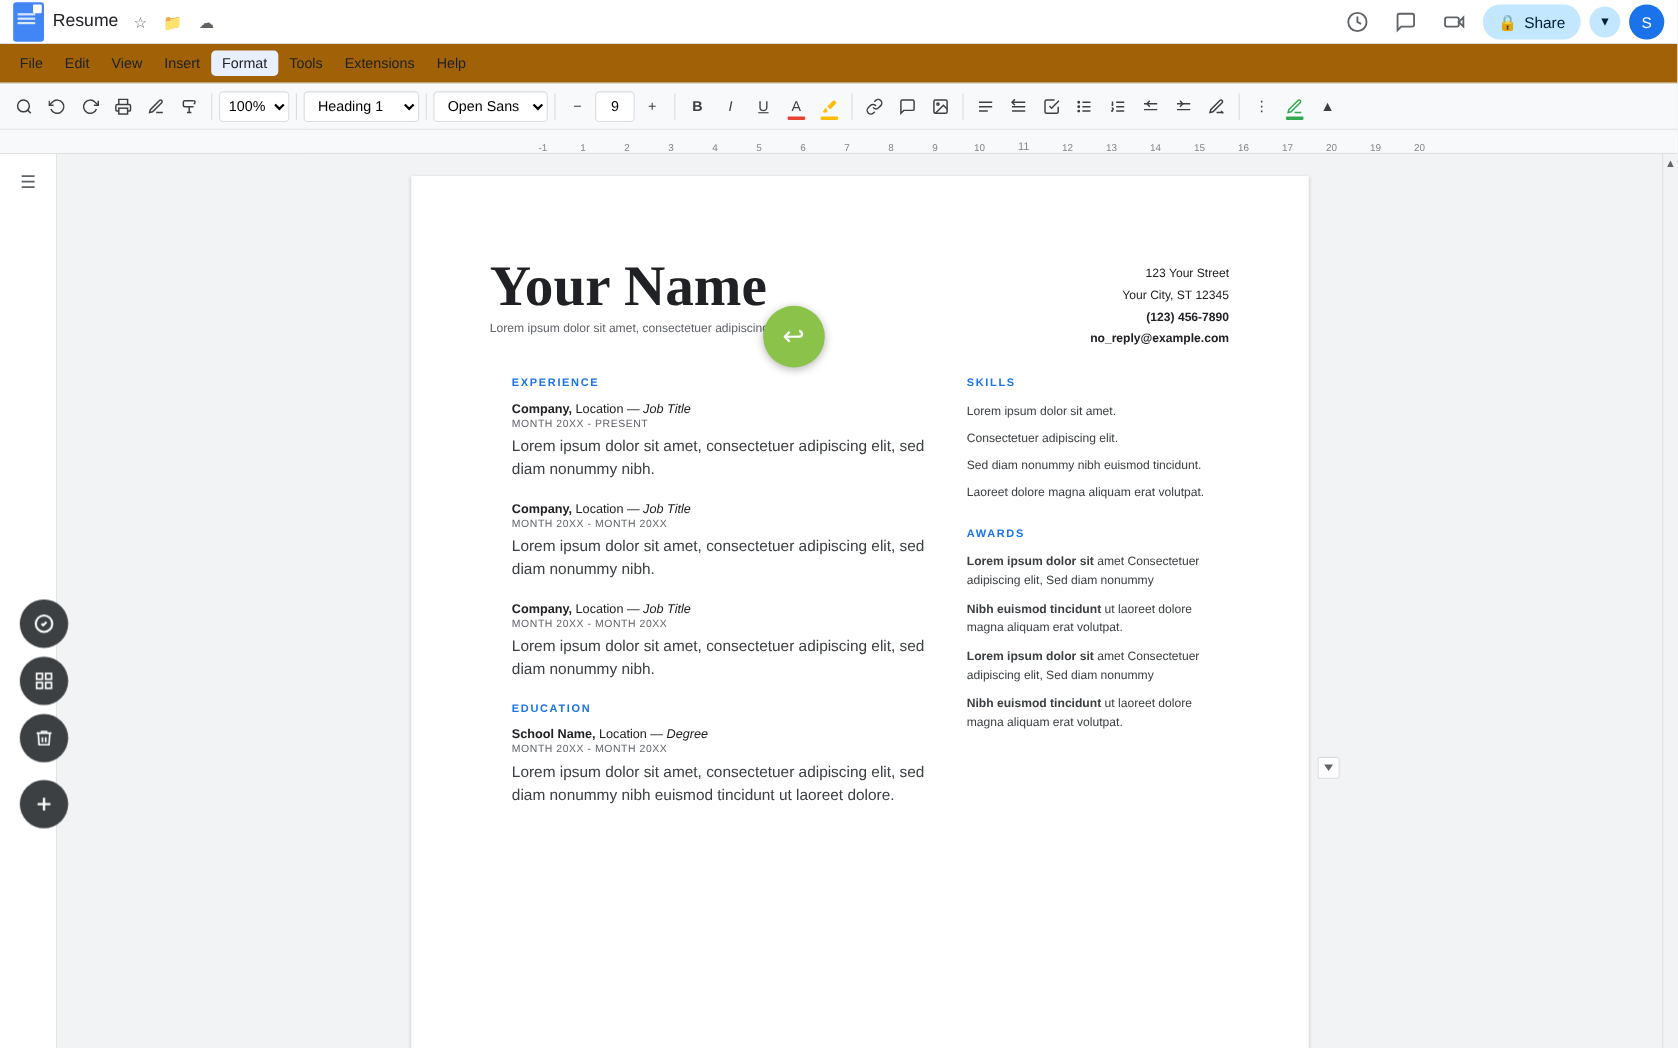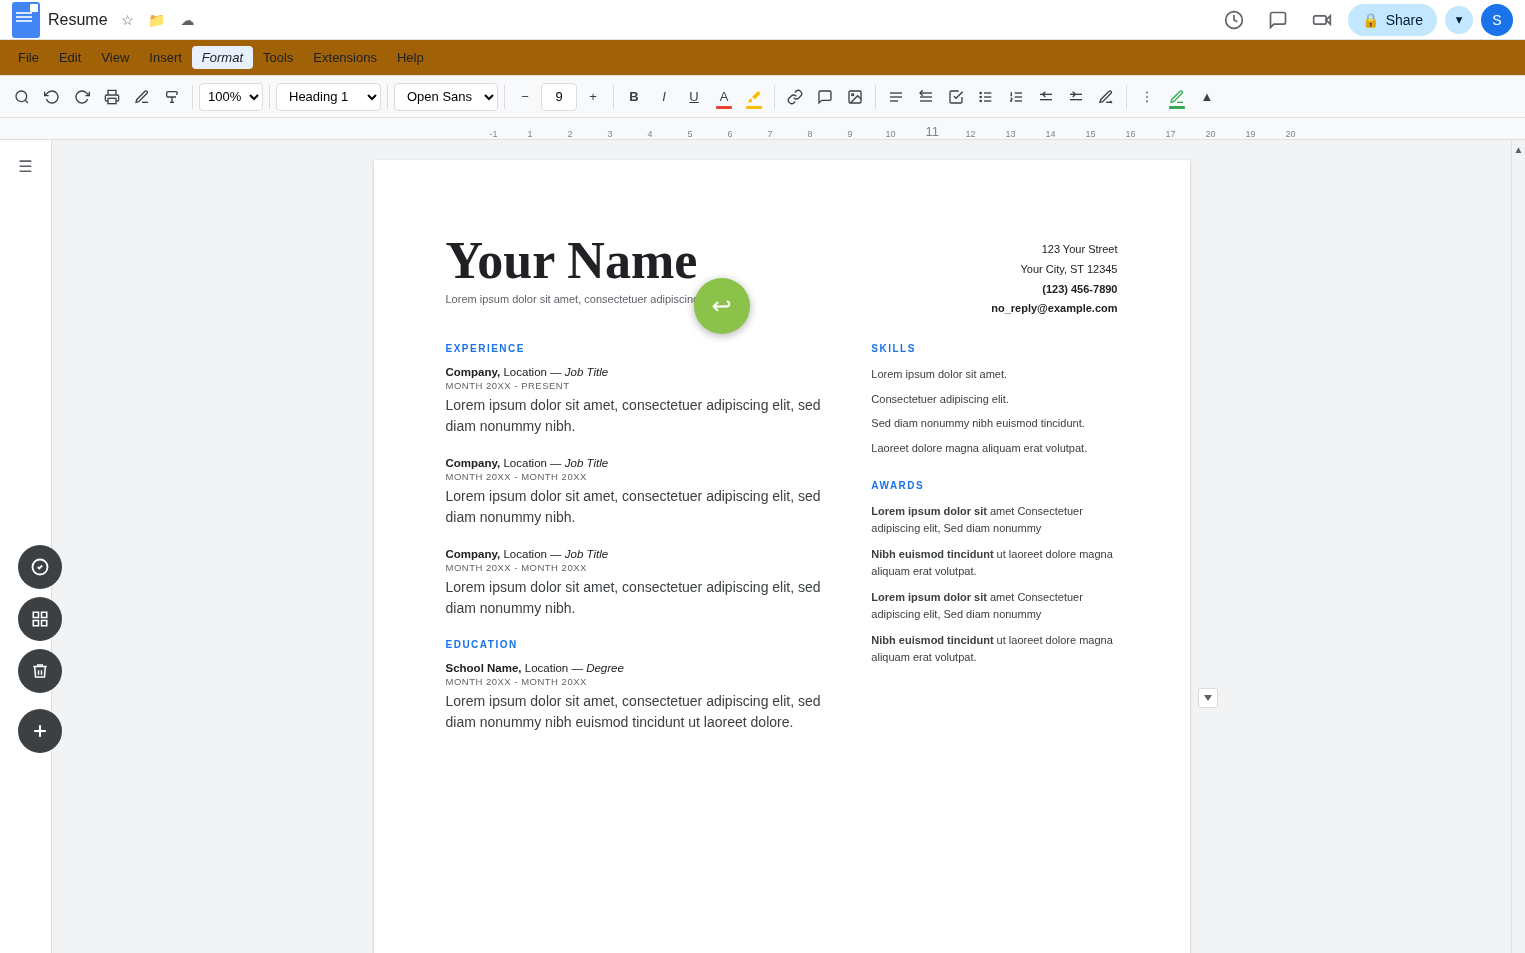--- a/index.html
+++ b/index.html
@@ -22,21 +22,21 @@
     .share-btn { display: flex; align-items: center; gap: 6px; background: #c2e7ff; color: #001d35; border: none; border-radius: 20px; padding: 8px 14px; font-size: 14px; font-weight: 500; cursor: pointer; }
     .share-dropdown { background: #c2e7ff; border: none; border-radius: 50%; width: 28px; height: 28px; cursor: pointer; display: flex; align-items: center; justify-content: center; color: #001d35; }
     .avatar { width: 32px; height: 32px; border-radius: 50%; background: #1a73e8; color: #fff; display: flex; align-items: center; justify-content: center; font-size: 14px; font-weight: 500; }
 
     
     .menu-bar {
       display: flex; align-items: center; height: 36px; background: #a16207; padding: 0 8px;
       border-bottom: 1px solid #e0e0e0;
     }
     .menu-item { padding: 4px 10px; border-radius: 4px; cursor: pointer; font-size: 13px; color: #202124; }
-    .menu-item.active { background: #e8f0fe; font-style: italic; }
+    .menu-item.active { background: #e8f0fe; }
 
     
     .toolbar {
       display: flex; align-items: center; height: 42px; background: #f8f9fa; padding: 0 8px;
       border-bottom: 1px solid #e0e0e0; gap: 2px; flex-wrap: nowrap; overflow: hidden;
     }
     .toolbar-sep { width: 1px; height: 24px; background: #dadce0; margin: 0 4px; flex-shrink: 0; }
     .tb-btn { min-width: 28px; height: 28px; border: none; background: none; cursor: pointer; display: flex; align-items: center; justify-content: center; border-radius: 4px; font-size: 13px; color: #3c4043; padding: 0 4px; flex-shrink: 0; }
     .tb-bold { font-weight: bold; }
     .tb-italic { font-style: italic; }
@@ -58,21 +58,21 @@
     .doc-page { width: 816px; min-height: 1056px; background: #fff; box-shadow: 0 1px 3px rgba(0,0,0,0.2); padding: 72px 72px 72px 72px; position: relative; }
 
     
     .doc-header { display: flex; justify-content: space-between; align-items: flex-start; margin-bottom: 24px; }
     .doc-name { font-size: 52px; font-weight: 700; color: #202124; font-family: 'Georgia', serif; line-height: 1.1; }
     .doc-contact { font-size: 11px; color: #202124; line-height: 1.8; text-align: right; margin-top: 8px; }
     .doc-contact .phone { font-weight: 700; }
     .doc-contact .email { font-weight: 700; }
     .doc-tagline { font-size: 11px; color: #5f6368; margin-top: 4px; }
 
-    .doc-columns { display: flex; gap: 32px; }
+    .doc-columns { display: flex; gap: 32px; margin-left: 20px; }
     .doc-main-col { flex: 1.6; }
     .doc-side-col { flex: 1; }
 
     .section-title { font-size: 10px; font-weight: 600; color: #1a73e8; letter-spacing: 1.5px; text-transform: uppercase; margin-bottom: 12px; border-bottom: none; }
     .job-entry { margin-bottom: 20px; }
     .job-title-line { font-size: 11.5px; color: #202124; margin-bottom: 2px; }
     .job-title-line strong { font-weight: 700; }
     .job-title-line em { font-style: italic; }
     .job-dates { font-size: 9.5px; color: #5f6368; text-transform: uppercase; letter-spacing: 0.5px; margin-bottom: 4px; }
     .job-desc { font-size: 14px; color: #3c4043; line-height: 1.5; }
@@ -354,21 +354,21 @@
         <span style="font-size:9px;color:#80868b;position:absolute;left:38px;">1</span>
         <span style="font-size:9px;color:#80868b;position:absolute;left:78px;">2</span>
         <span style="font-size:9px;color:#80868b;position:absolute;left:118px;">3</span>
         <span style="font-size:9px;color:#80868b;position:absolute;left:158px;">4</span>
         <span style="font-size:9px;color:#80868b;position:absolute;left:198px;">5</span>
         <span style="font-size:9px;color:#80868b;position:absolute;left:238px;">6</span>
         <span style="font-size:9px;color:#80868b;position:absolute;left:278px;">7</span>
         <span style="font-size:9px;color:#80868b;position:absolute;left:318px;">8</span>
         <span style="font-size:9px;color:#80868b;position:absolute;left:358px;">9</span>
         <span style="font-size:9px;color:#80868b;position:absolute;left:396px;">10</span>
-        <span style="font-size:13px;color:#80868b;position:absolute;left:436px;">11</span>
+        <span style="font-size:10px;color:#80868b;position:absolute;left:436px;">11</span>
         <span style="font-size:9px;color:#80868b;position:absolute;left:476px;">12</span>
         <span style="font-size:9px;color:#80868b;position:absolute;left:516px;">13</span>
         <span style="font-size:9px;color:#80868b;position:absolute;left:556px;">14</span>
         <span style="font-size:9px;color:#80868b;position:absolute;left:596px;">15</span>
         <span style="font-size:9px;color:#80868b;position:absolute;left:636px;margin-top:28px;">16</span>
         <span style="font-size:9px;color:#80868b;position:absolute;left:676px;">17</span>
         <span style="font-size:9px;color:#80868b;position:absolute;left:716px;">20</span>
         <span style="font-size:9px;color:#80868b;position:absolute;left:756px;">19</span>
         <span style="font-size:9px;color:#80868b;position:absolute;left:796px;">20</span>
       </div>

